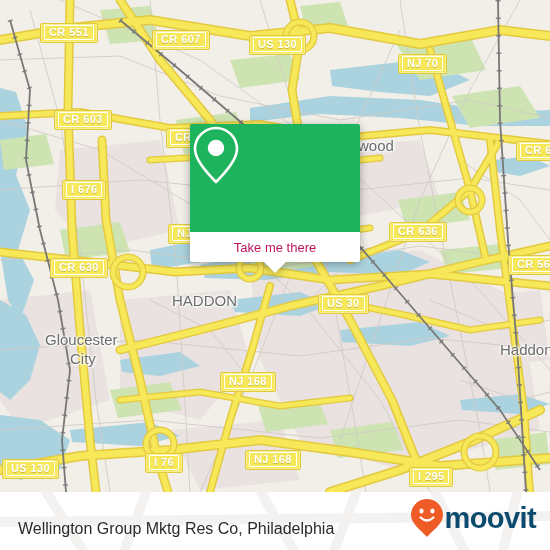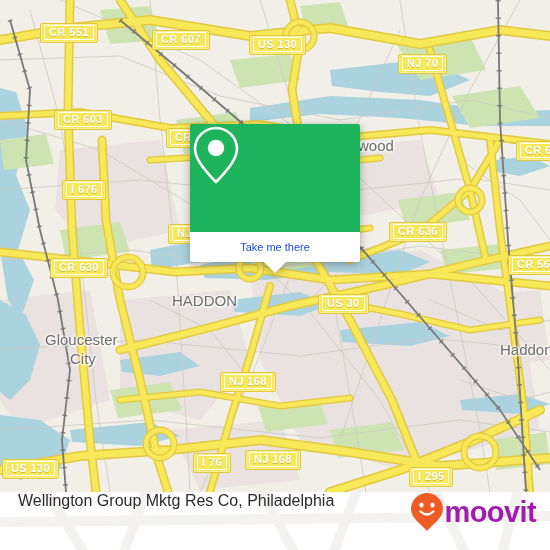--- a/index.html
+++ b/index.html
@@ -27,33 +27,33 @@
   #attrib{position:absolute;left:0;bottom:0;padding:2px 6px 3px 6px;
           background:rgba(255,255,255,.82);color:#2b2b2b;font-size:13px;line-height:16px;}
 
   
   #popup{position:absolute;left:190px;top:124px;width:170px;
          filter:drop-shadow(0 2px 4px rgba(0,0,0,.32));}
   #popup-head{height:108px;background:#1eb45e;border-radius:2px 2px 0 0;
               display:flex;align-items:center;justify-content:center;cursor:pointer;}
   #popup-body{height:30px;background:#fff;border-radius:0 0 2px 2px;
               display:flex;align-items:center;justify-content:center;cursor:pointer;}
-  #popup-label{font-size:11px;color:#1d4ed8;}
+  #popup-label{font-size:13px;color:#be185d;}
   #popup-tail{position:absolute;left:50%;top:138px;margin-left:-11px;width:0;height:0;
               border-left:11px solid transparent;border-right:11px solid transparent;
               border-top:11px solid #fff;}
 
   
   #footer{position:absolute;left:0;top:492px;width:550px;height:58px;background:#fff;
-          display:flex;align-items:flex-start;justify-content:space-between;
+          display:flex;align-items:flex-end;justify-content:space-between;
           padding:0 14px 12px 18px;box-sizing:border-box;overflow:hidden;}
   #footer-wm{position:absolute;left:0;top:0;width:550px;height:58px;opacity:.55;}
   #footer-title{position:relative;font-size:16px;color:#2b2b2b;white-space:nowrap;}
   #brand{position:relative;display:flex;align-items:center;gap:1px;}
-  #brand-word{font-size:29px;font-weight:bold;color:#a21caf;letter-spacing:-.6px;line-height:29px;}
+  #brand-word{font-size:29px;font-weight:bold;color:#0c4a6e;letter-spacing:-.6px;line-height:29px;}
 </style>
 </head>
 <body>
 
 <div id="app">
 
   <div id="map">
 
     <svg width="550" height="492" viewBox="0 0 550 492">
       <defs>
@@ -260,21 +260,21 @@
         </div>
         <div class="shield" style="left: 318px; top: 294px;">
           <i>US 30</i>
         </div>
         <div class="shield" style="left: 220px; top: 372px;">
           <i>NJ 168</i>
         </div>
         <div class="shield" style="left: 245px; top: 450px;">
           <i>NJ 168</i>
         </div>
-        <div class="shield" style="left: 145px; top: 453px; margin-left: 48px;">
+        <div class="shield" style="left: 145px; top: 453px;">
           <i>I 76</i>
         </div>
         <div class="shield" style="left: 409px; top: 467px;">
           <i>I 295</i>
         </div>
         <div class="shield" style="left: 2px; top: 459px;">
           <i>US 130</i>
         </div>
       </div>
 

